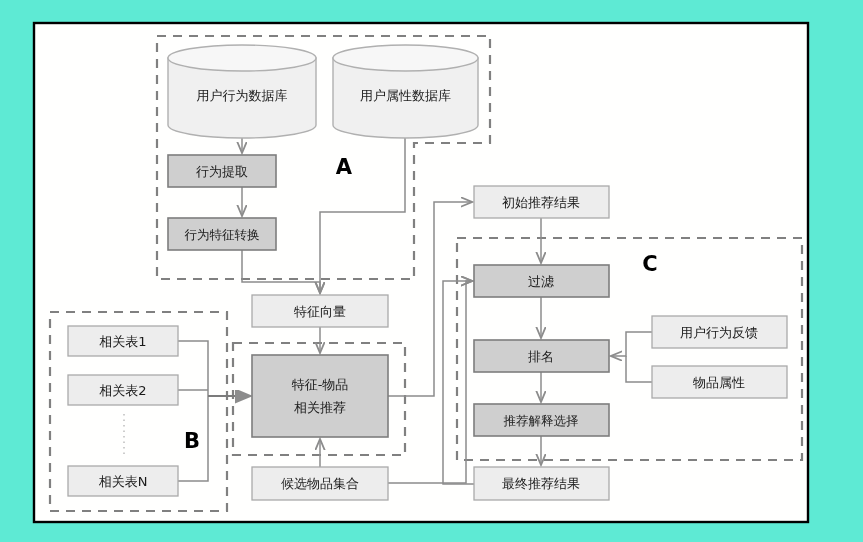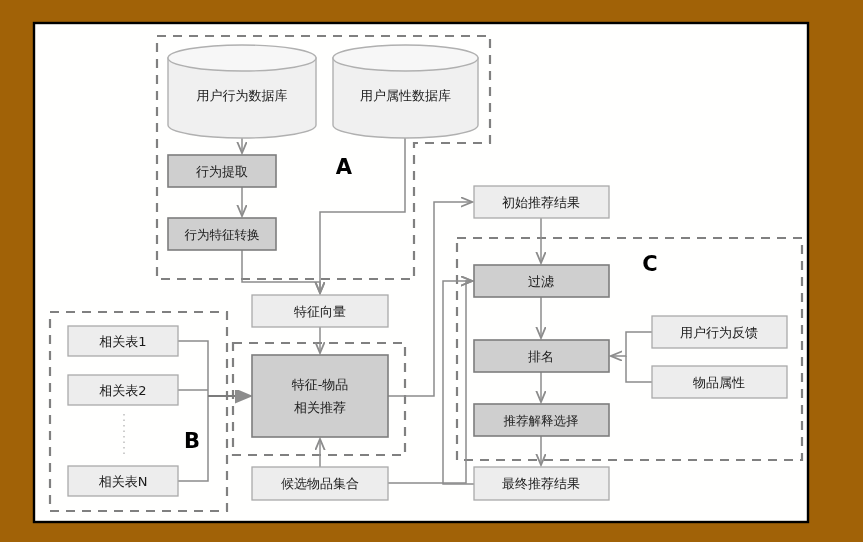--- a/index.html
+++ b/index.html
@@ -5,21 +5,21 @@
   html, body {
     margin: 0;
     padding: 0;
     background: #ffffff;
     font-family: "DejaVu Sans", "Liberation Sans", sans-serif;
   }
   #stage {
     position: relative;
     width: 863px;
     height: 542px;
-    background: #a16207;
+    background: #5eead4;
     overflow: hidden;
   }
   svg#diagram {
     position: absolute;
     left: 0;
     top: 0;
     width: 863px;
     height: 542px;
   }
   .node-label {

